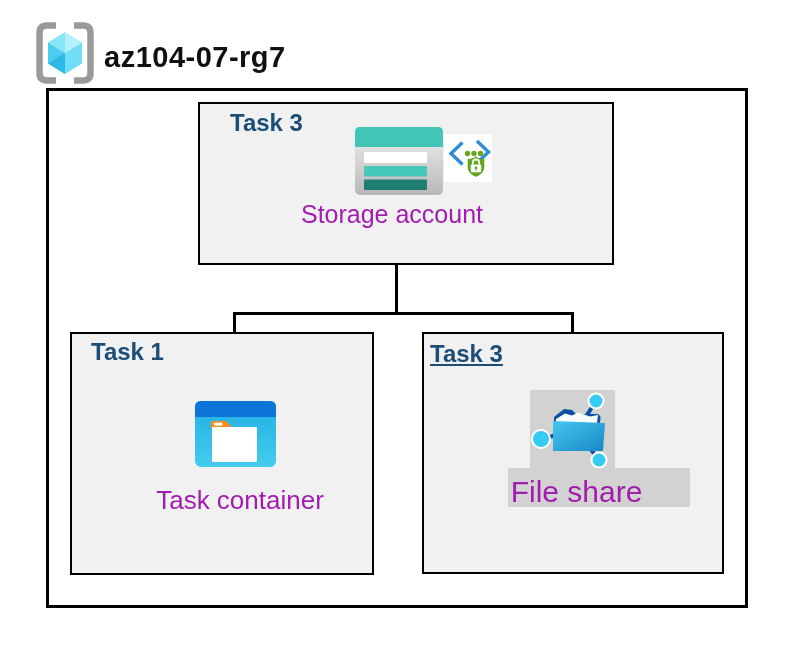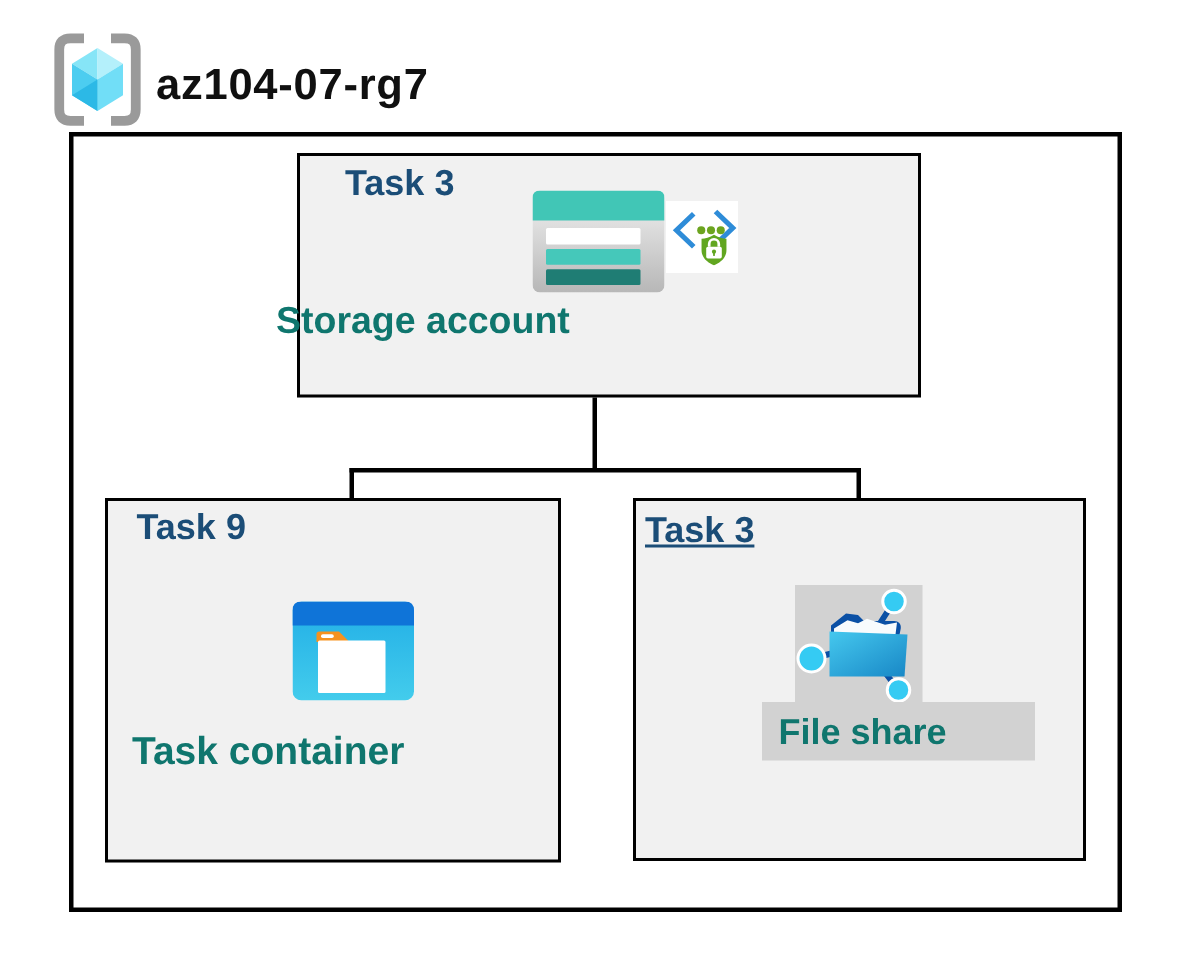--- a/index.html
+++ b/index.html
@@ -23,25 +23,25 @@
   .task1{left:198px;top:102px;width:416px;height:163px;}
   .task2{left:70px;top:332px;width:304px;height:243px;}
   .task3{left:422px;top:332px;width:302px;height:242px;}
   .task-label{
     font-size:24px;font-weight:bold;color:var(--task-label,#1B4D77);white-space:nowrap;
   }
   .t1l{left:230px;top:109px;}
   .t2l{left:91px;top:338px;}
   .t3l{left:430px;top:340px;text-decoration:underline;}
   .node-label{
-    font-weight:bold;color:#0f766e;white-space:nowrap;
+    font-weight:normal;color:#a21caf;text-align:center;white-space:nowrap;
   }
   .storage-label{left:184px;top:200px;width:416px;font-size:25px;}
   .blob-label{left:88px;top:485px;width:304px;font-size:26px;}
-  .fs-label{left:519px;top:475px;width:145px;font-size:24px;}
+  .fs-label{left:504px;top:475px;width:145px;font-size:30px;}
   
   .line{background:var(--connector,#000);}
   .c-v1{left:395px;top:232px;width:3px;height:81px;}
   .c-h {left:233px;top:312px;width:341px;height:3px;}
   .c-v2{left:233px;top:312px;width:3px;height:78px;}
   .c-v3{left:571px;top:312px;width:3px;height:79px;}
   
   .rg-icon{left:36px;top:22px;}
   .storage-icon{left:355px;top:127px;}
   .badge-icon{left:444px;top:134px;}
@@ -101,21 +101,21 @@
              c-3.7 -1.5 -8.3 -4.5 -8.3 -10.1 v-7.6 c2.3 -0.1 5.5 -0.7 8.3 -2.6 z" fill="#61A620"></path>
     <path d="M28.8 30.5 v-1.8 a3.2 3.2 0 0 1 6.4 0 v1.8" fill="none" stroke="#FFFFFF" stroke-width="1.8"></path>
     <rect x="26.8" y="30.5" width="10.4" height="7.8" rx="1.2" fill="#FFFFFF"></rect>
     <circle cx="32" cy="33.8" r="1.4" fill="#61A620"></circle>
     <rect x="31.4" y="34" width="1.2" height="2.6" fill="#61A620"></rect>
   </svg>
 
   <div class="abs node-label storage-label">Storage account</div>
 
   <div class="abs task-box task2"></div>
-  <div class="abs task-label t2l">Task 9</div>
+  <div class="abs task-label t2l">Task 1</div>
 
   <svg class="abs blob-icon" width="81" height="66" viewBox="0 0 81 66">
     <defs>
       <linearGradient id="gBlob" x1="0" y1="0" x2="0" y2="1">
         <stop offset="0" stop-color="#21AEE6"></stop>
           <stop offset="1" stop-color="#43CCEC"></stop>
       </linearGradient>
     </defs>
     <rect x="0" y="0" width="81" height="66" rx="6" fill="url(#gBlob)"></rect>
     <path d="M0 16 V6 Q0 0 6 0 H75 Q81 0 81 6 V16 Z" fill="#0F74D8"></path>

